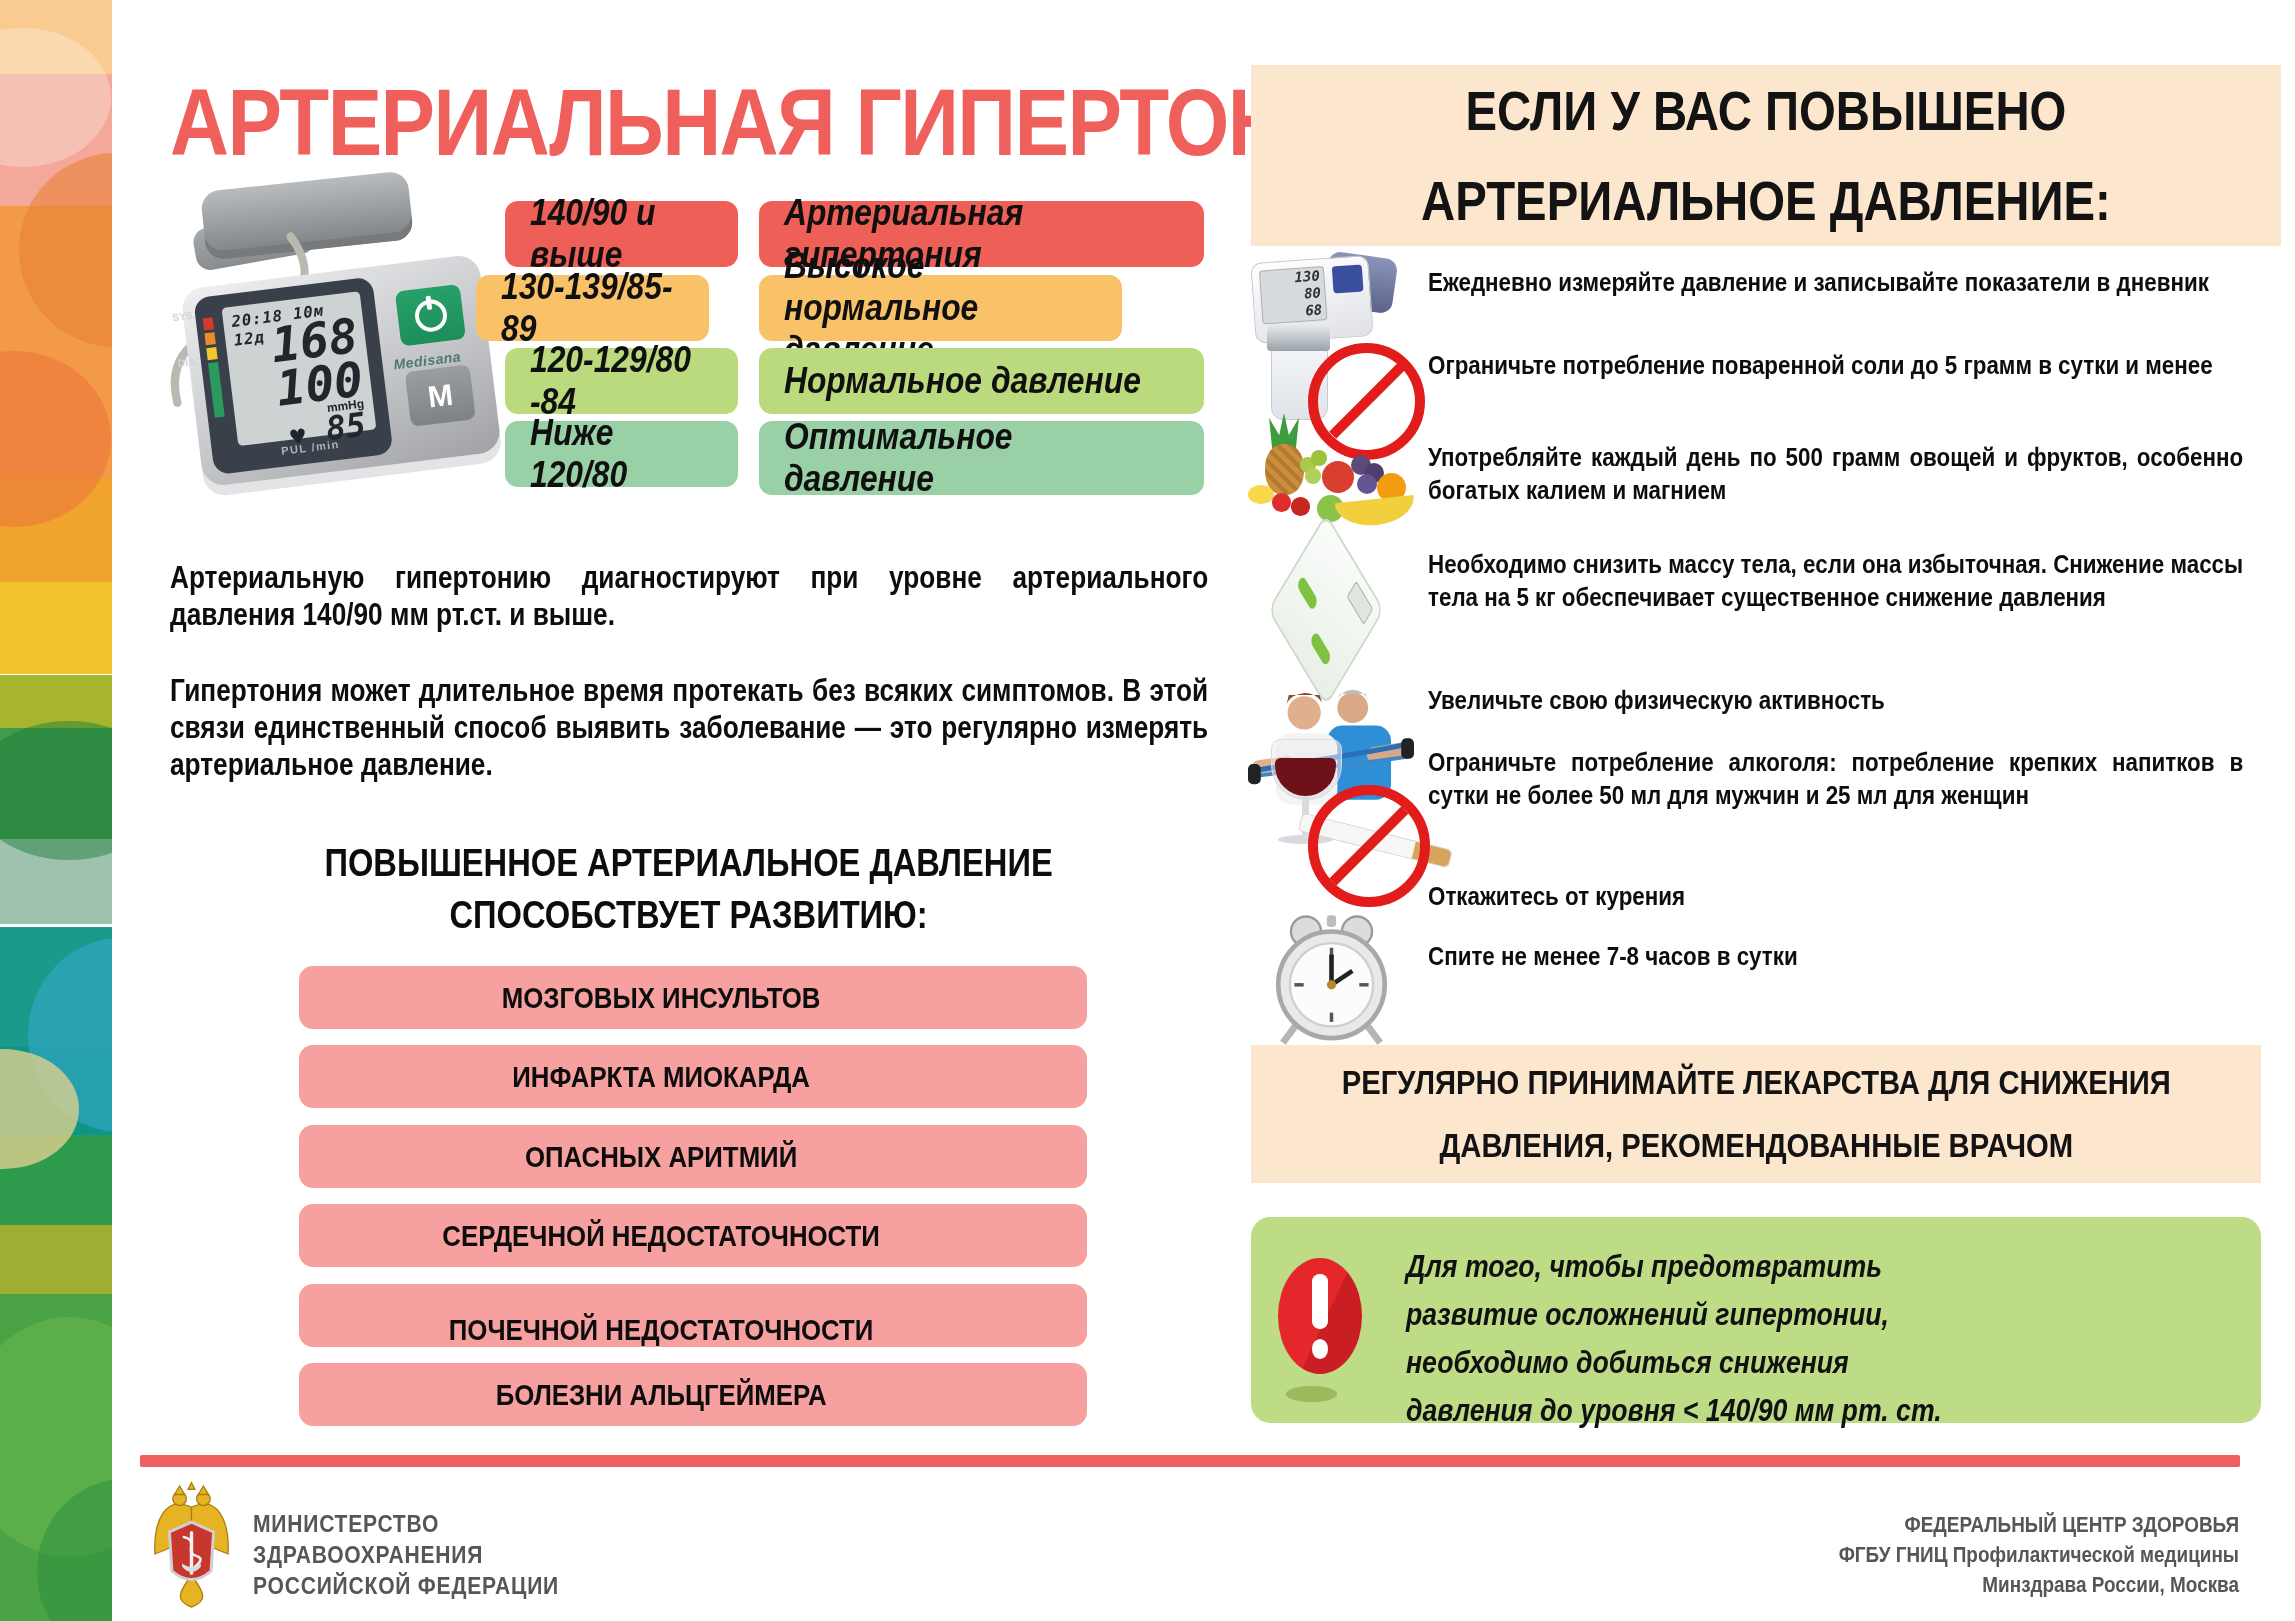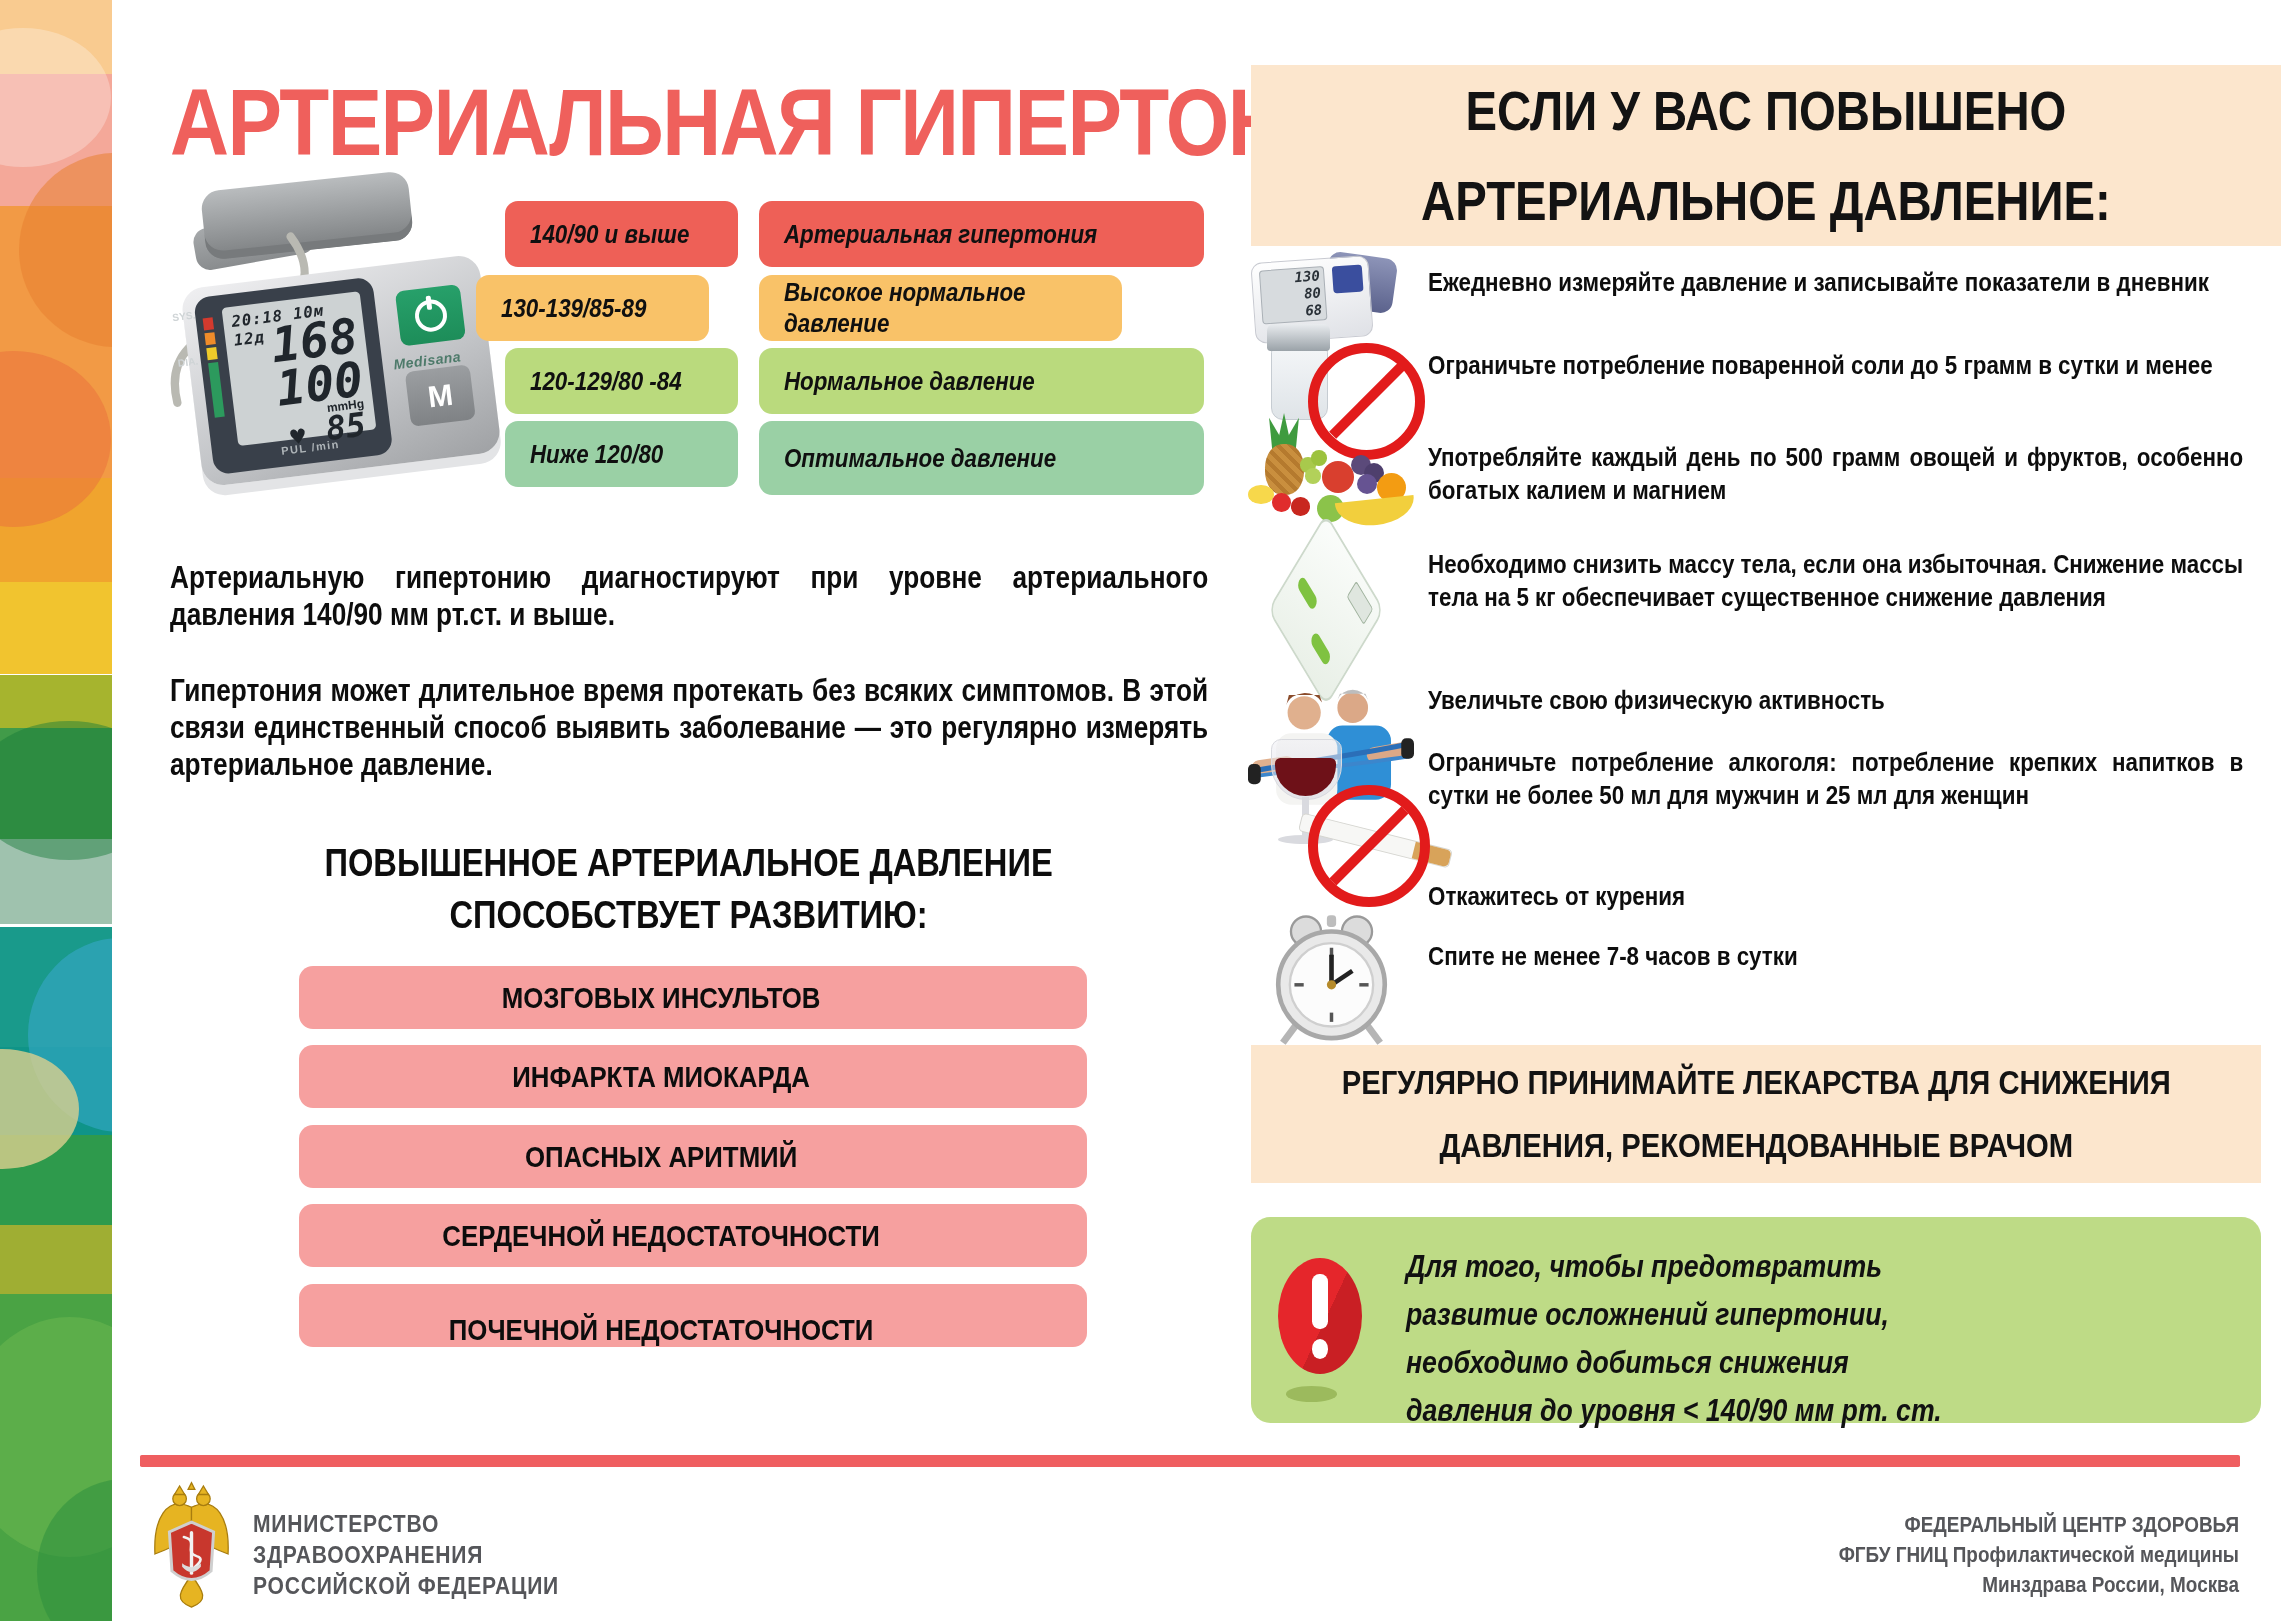--- a/index.html
+++ b/index.html
@@ -13,21 +13,21 @@
 
   
   .strip{left:0;top:0;width:112px;height:1621px;overflow:hidden;}
   .strip .band{position:absolute;left:0;width:112px;}
   .shape{position:absolute;border-radius:50%;}
 
   
   .title{left:170px;top:68px;width:1038px;height:97px;font-size:95px;font-weight:bold;color:#ef605c;letter-spacing:-1.8px;white-space:nowrap;}
 
   
-  .cell{border-radius:13px;display:flex;align-items:center;color:#101010;font-style:italic;font-weight:bold;font-size:26px;}
+  .cell{border-radius:13px;display:flex;align-items:center;color:#101010;font-style:italic;font-weight:bold;font-size:37px;}
   .cell .pad{padding-left:29px;width:100%;}
   .c-red{background:#ee6057;}
   .c-orange{background:#f9c268;}
   .c-ygreen{background:#bada7d;}
   .c-green{background:#9ad0a5;}
 
   
   .para{left:170px;width:1038px;font-size:30.5px;line-height:37px;font-weight:bold;color:#0d0d0d;text-align:justify;}
   .para .cndl{text-align:justify;}
 
@@ -222,20 +222,23 @@
     </div>
   <div class="abs risk-box" style="top:1125px;">
       <span class="cndc">ОПАСНЫХ АРИТМИЙ</span>
     </div>
   <div class="abs risk-box" style="top:1204px;">
       <span class="cndc">СЕРДЕЧНОЙ НЕДОСТАТОЧНОСТИ</span>
     </div>
   <div class="abs risk-box" style="top:1284px;align-items:flex-end;">
       <span class="cndc">ПОЧЕЧНОЙ НЕДОСТАТОЧНОСТИ</span>
     </div>
+  <div class="abs risk-box" style="top:1363px;">
+      <span class="cndc">БОЛЕЗНИ АЛЬЦГЕЙМЕРА</span>
+    </div>
 
   <div class="abs peach r-header">
     <span class="cndc">ЕСЛИ У ВАС ПОВЫШЕНО</span>
     <span class="cndc">АРТЕРИАЛЬНОЕ ДАВЛЕНИЕ:</span>
   </div>
 
   <div class="icon mon" style="left:1253px;top:252px;">
     <div class="cuffs"></div>
     <div class="bodys">
       <div class="scr seg">

